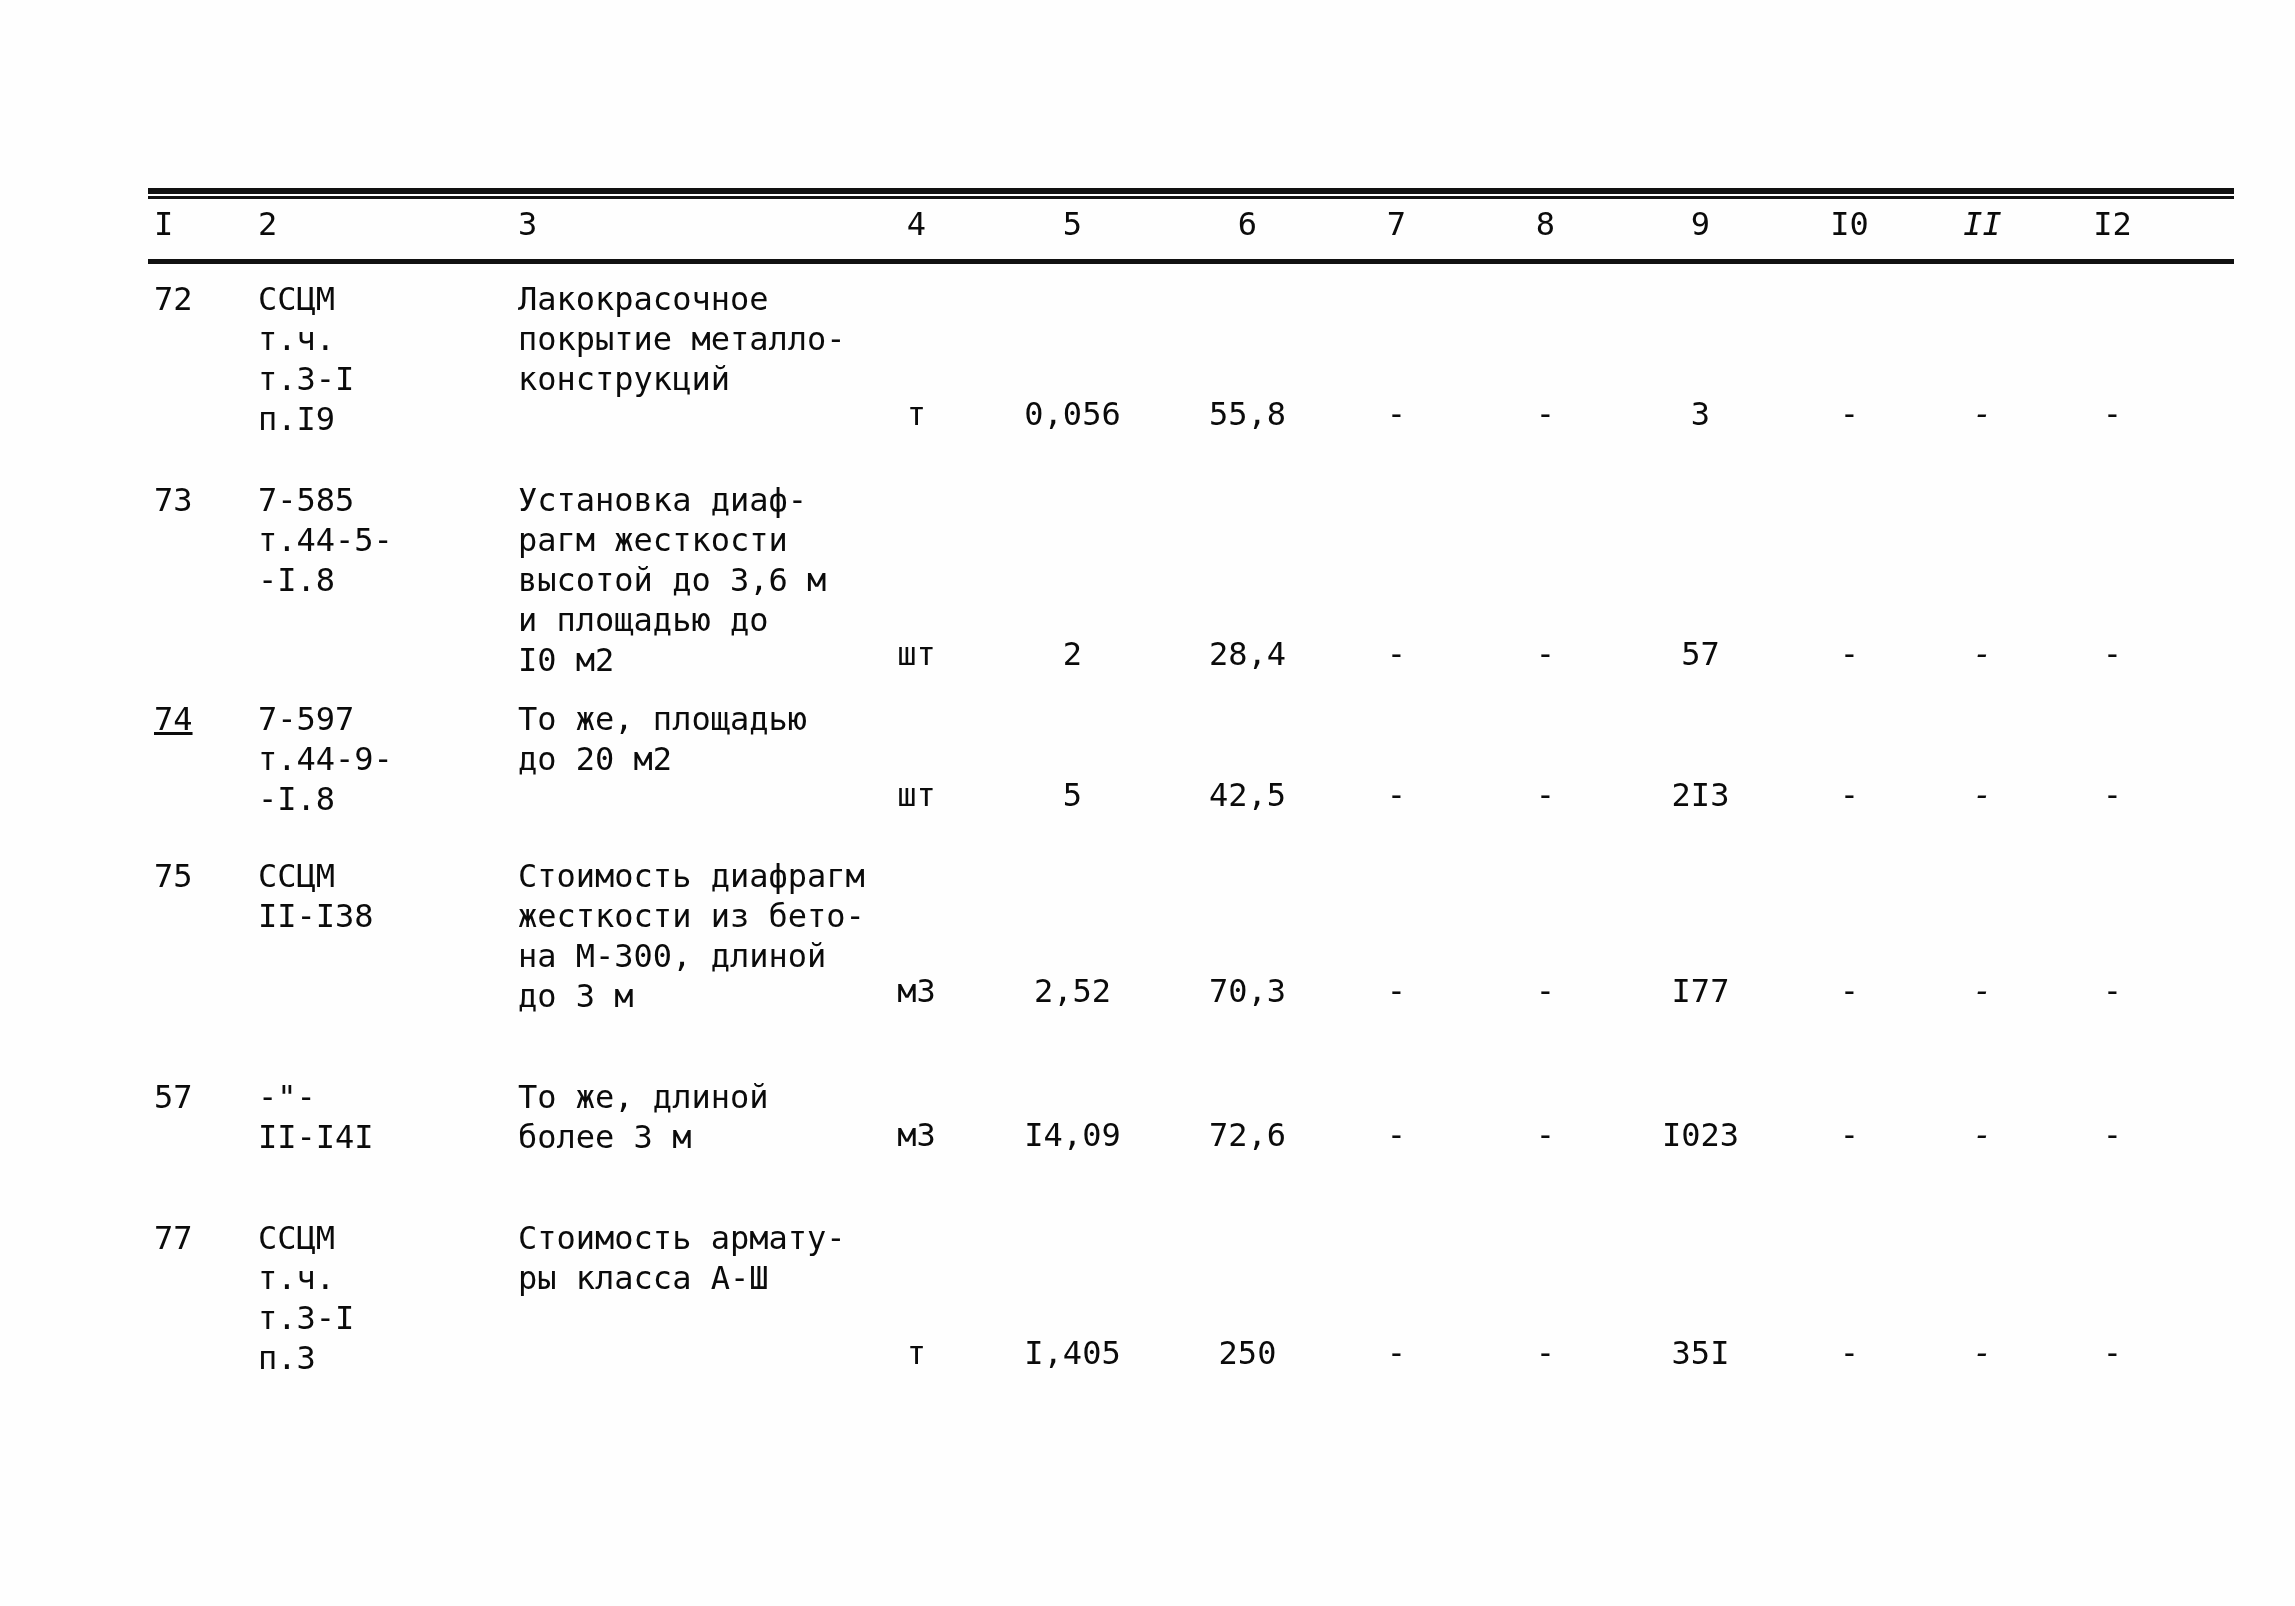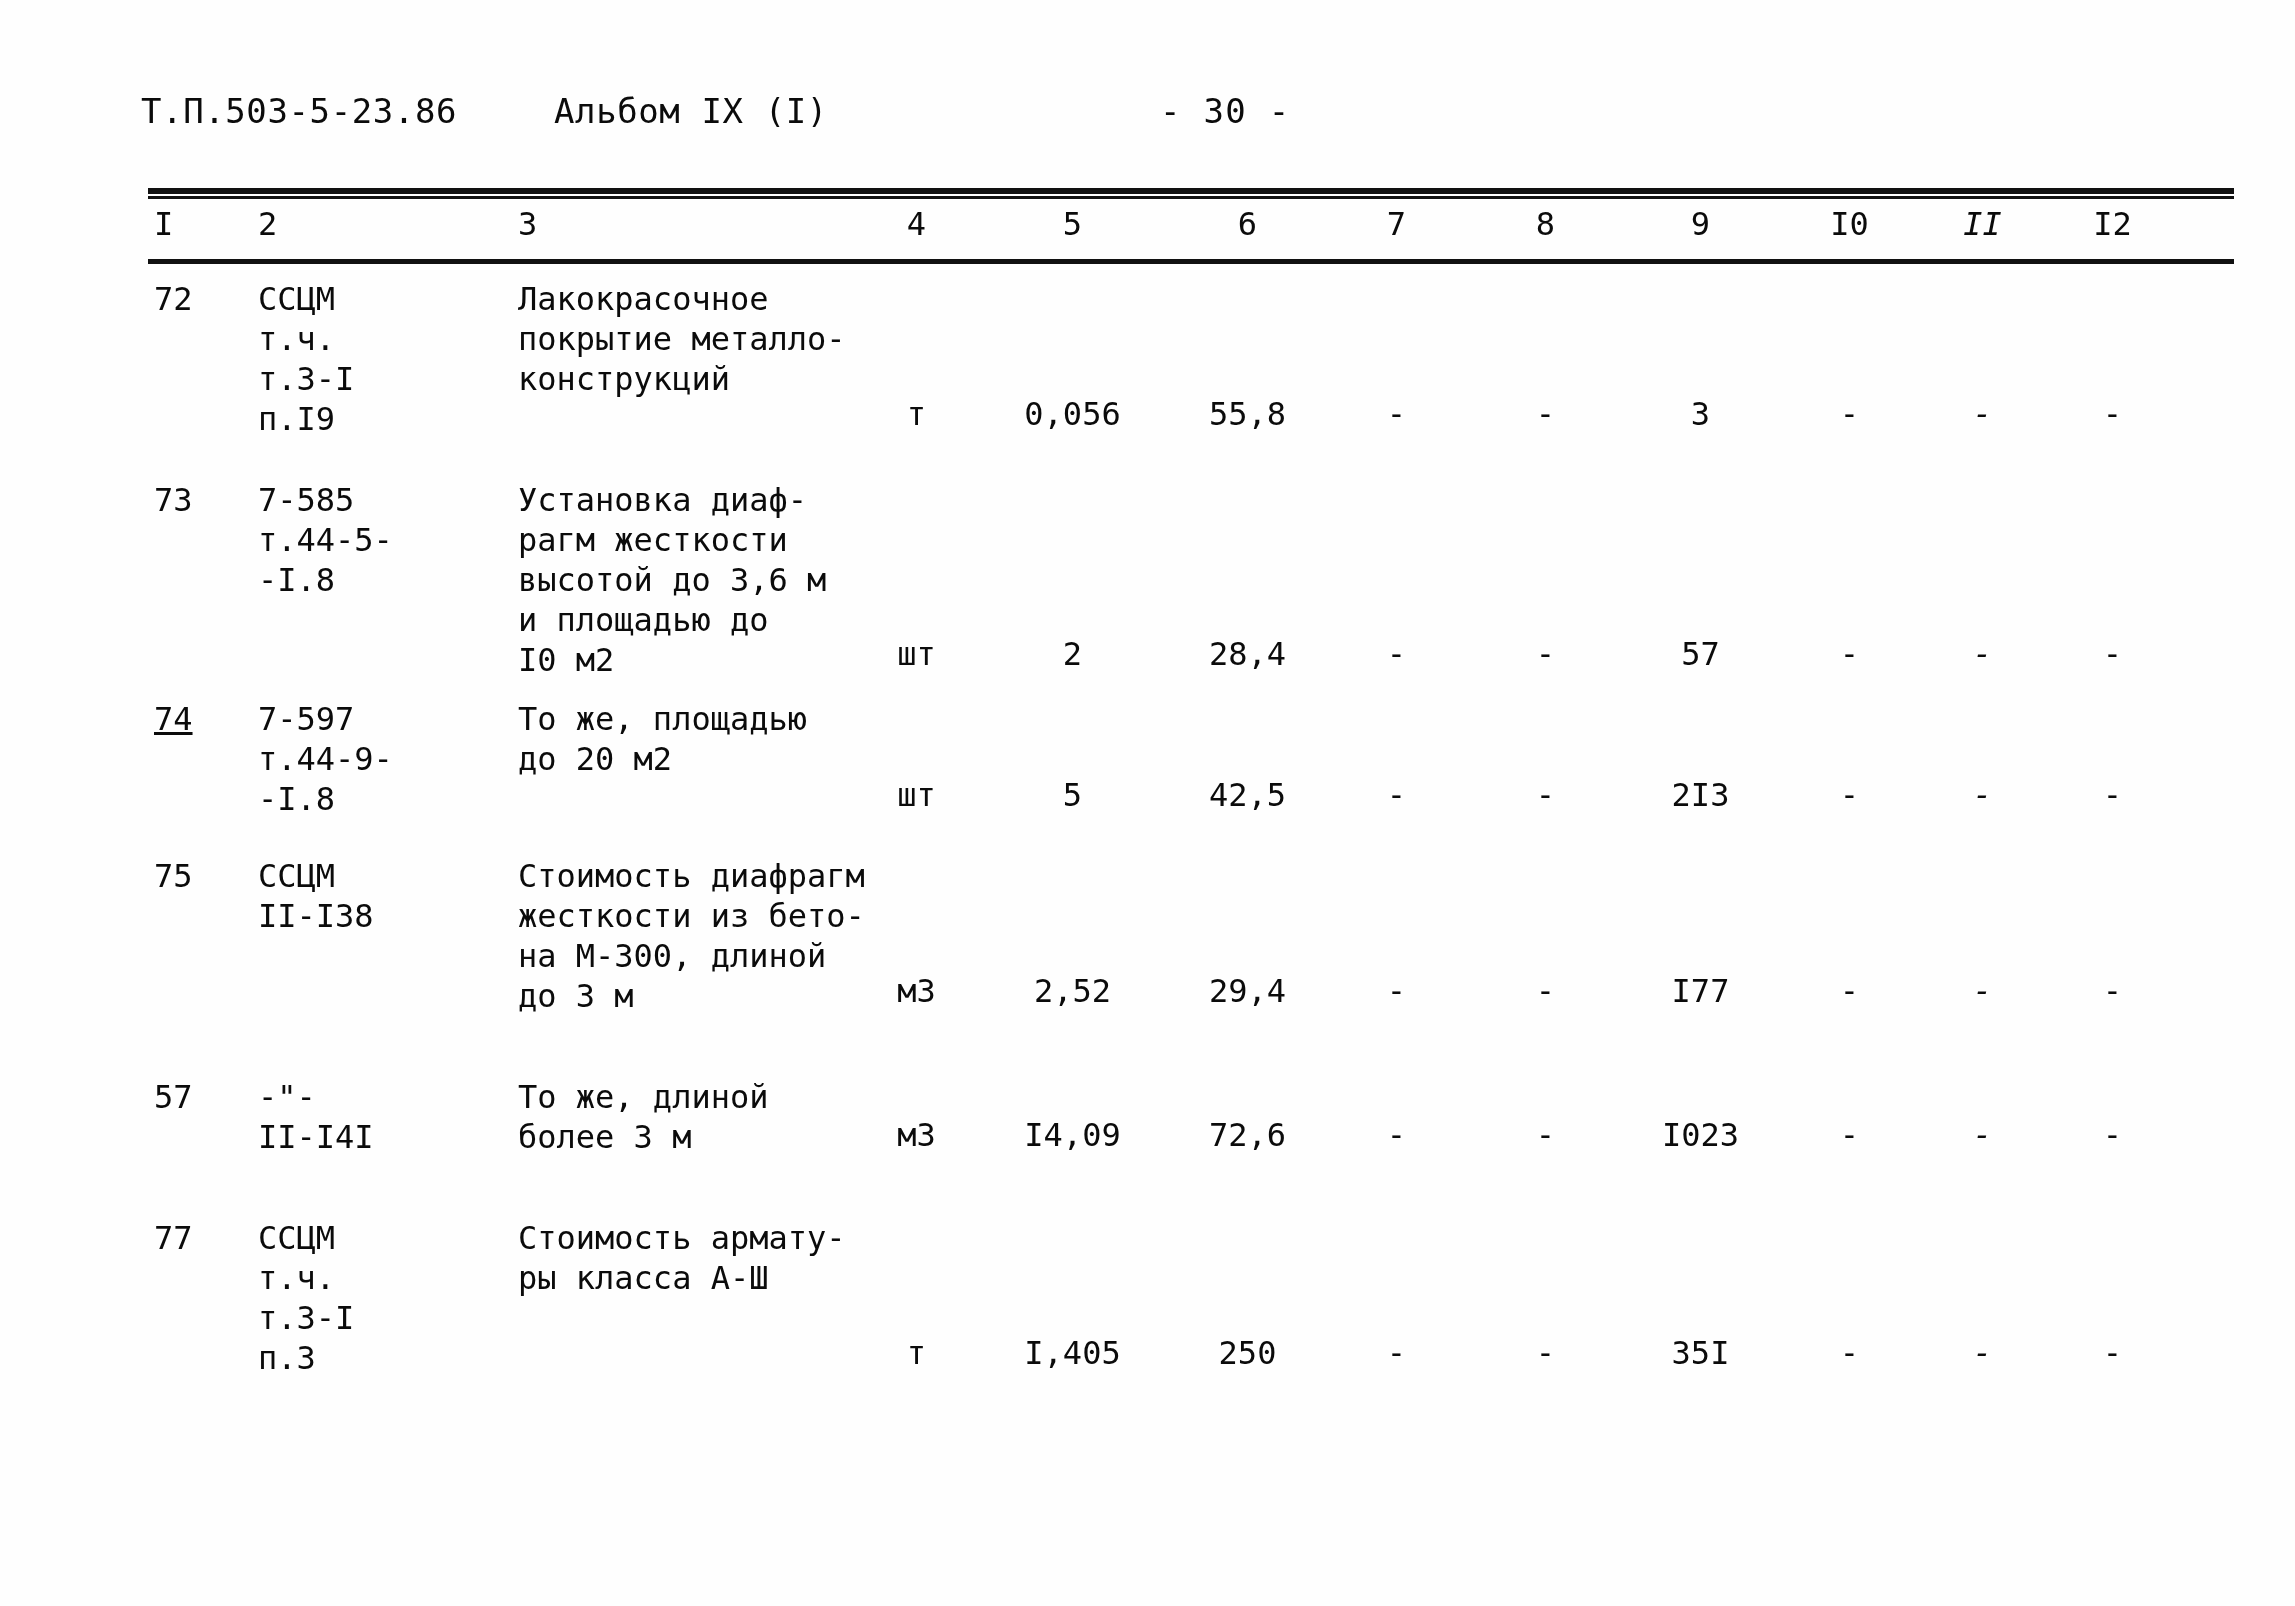--- a/index.html
+++ b/index.html
@@ -116,25 +116,20 @@
 
   .desc, .code {
     white-space: pre-line;
   }
 </style>
 </head>
 <body>
 
 <div class="page">
 
-  <div class="page-header">
-    <div class="hdr-doc-code">Т.П.503-5-23.86</div>
-    <div class="hdr-album">Альбом IX (I)</div>
-    <div class="hdr-pageno">- 30 -</div>
-  </div>
 
   <div class="rule rule-top"></div>
   <div class="rule rule-second"></div>
   <div class="rule rule-under"></div>
 
   <div class="thead">
     <div class="hcell c1">I</div>
     <div class="hcell c2">2</div>
     <div class="hcell c3">3</div>
     <div class="hcell c4">4</div>
@@ -208,21 +203,21 @@
       <div class="row" style="top: 577px;">
         <div class="cell c1" style="top: 0px;">75</div>
         <div class="cell c2 code" style="top: 0px;">ССЦМ
 II-I38</div>
         <div class="cell c3 desc" style="top: 0px;">Стоимость диафрагм
 жесткости из бето-
 на М-300, длиной
 до 3 м</div>
         <div class="cell c4" style="top: 115px;">м3</div>
         <div class="cell c5" style="top: 115px;">2,52</div>
-        <div class="cell c6" style="top: 115px;">29,4</div>
+        <div class="cell c6" style="top: 115px;">70,3</div>
         <div class="cell c7" style="top: 115px;">-</div>
         <div class="cell c8" style="top: 115px;">-</div>
         <div class="cell c9" style="top: 115px;">I77</div>
         <div class="cell c10" style="top: 115px;">-</div>
         <div class="cell c11" style="top: 115px;">-</div>
         <div class="cell c12" style="top: 115px;">-</div>
       </div>
       <div class="row" style="top: 798px;">
         <div class="cell c1" style="top: 0px;">57</div>
         <div class="cell c2 code" style="top: 0px;">-"-

